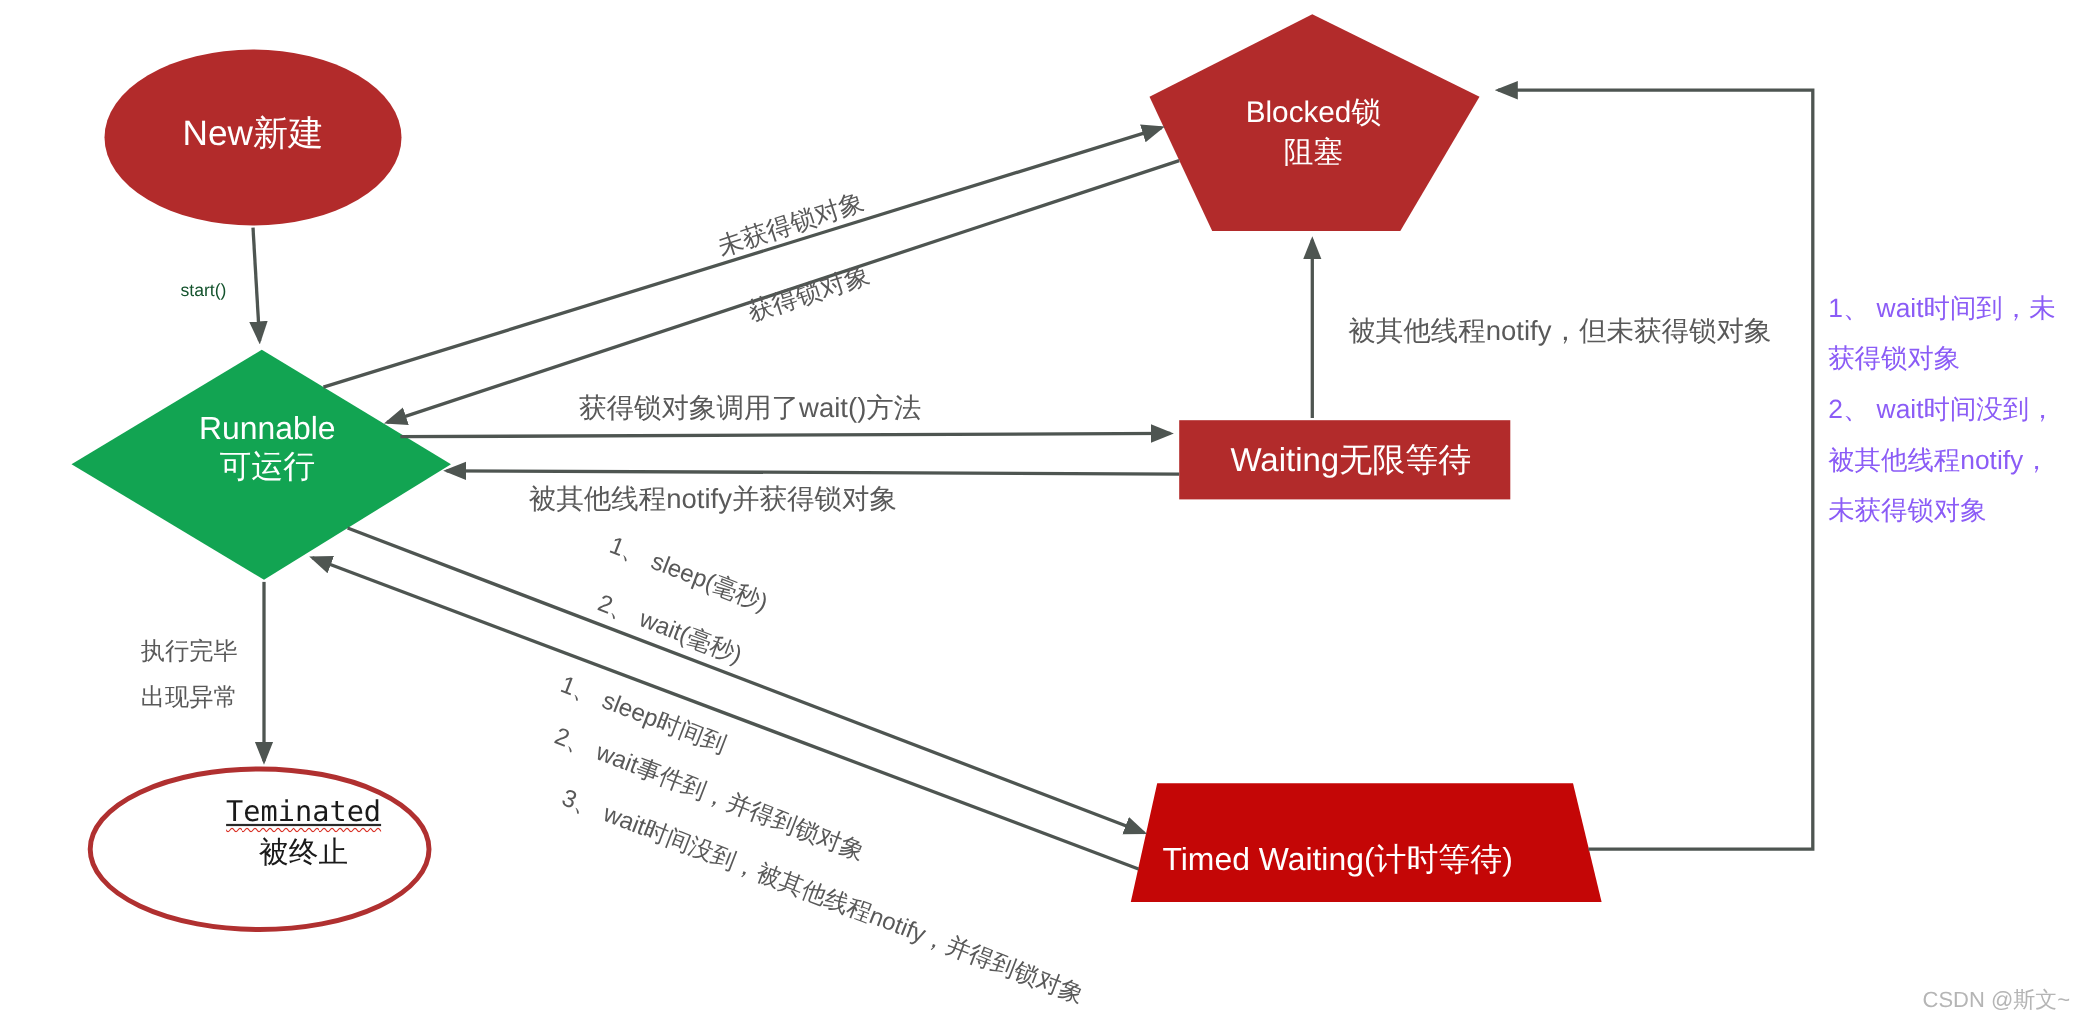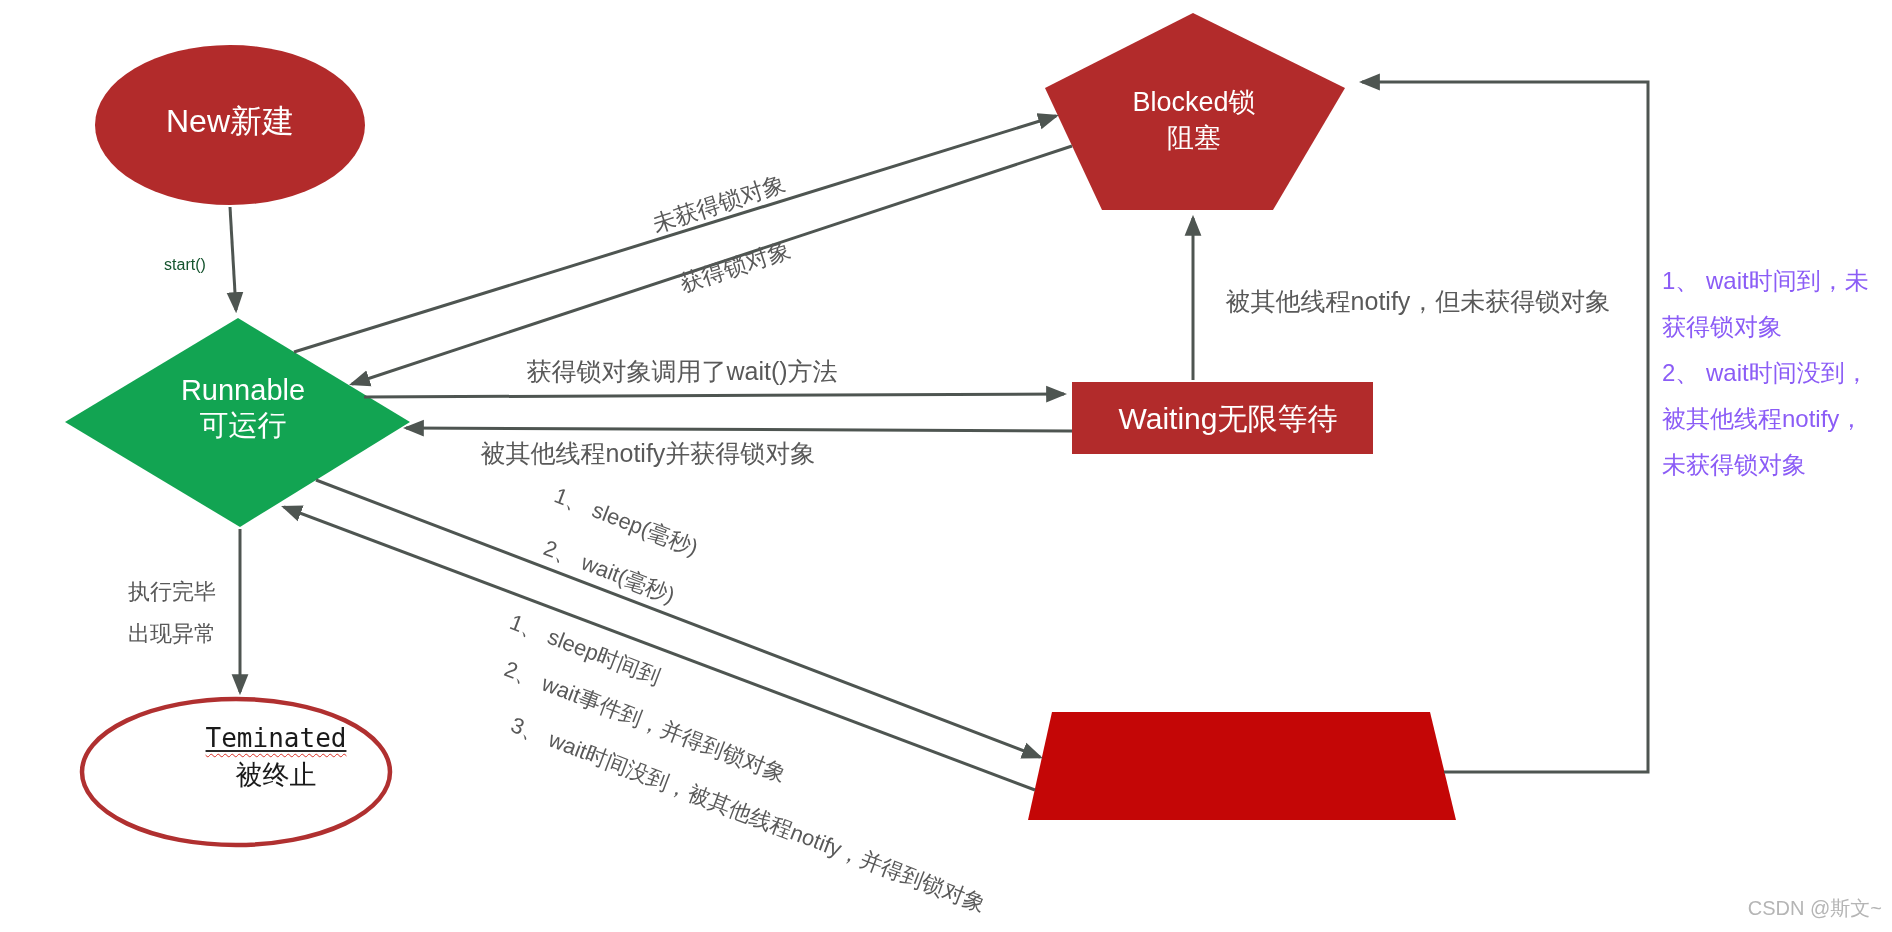--- a/index.html
+++ b/index.html
@@ -70,20 +70,21 @@
     <div>可运行</div>
   </div>
 
   <div class="node-lbl" style="left:1194px;top:120px;font-size:27px;line-height:36px;">
     <div>Blocked锁</div>
     <div>阻塞</div>
   </div>
 
   <div class="node-lbl" style="left:1228px;top:419px;font-size:30px;">Waiting无限等待</div>
 
+  <div class="node-lbl" style="left:1216px;top:782px;font-size:29px;">Timed Waiting(计时等待)</div>
 
   <div class="terminated-lbl" style="left:234px;top:757px;">
     <div class="term-en u-straight"><span class="u-wavy">Teminated</span></div>
     <div class="term-cn">被终止</div>
   </div>
 
   <div class="lbl f20" style="left:185px;top:265px;">start()</div>
 
   <div class="lbl f22" style="left:172px;top:592px;">执行完毕</div>
   <div class="lbl f22" style="left:172px;top:634px;">出现异常</div>

